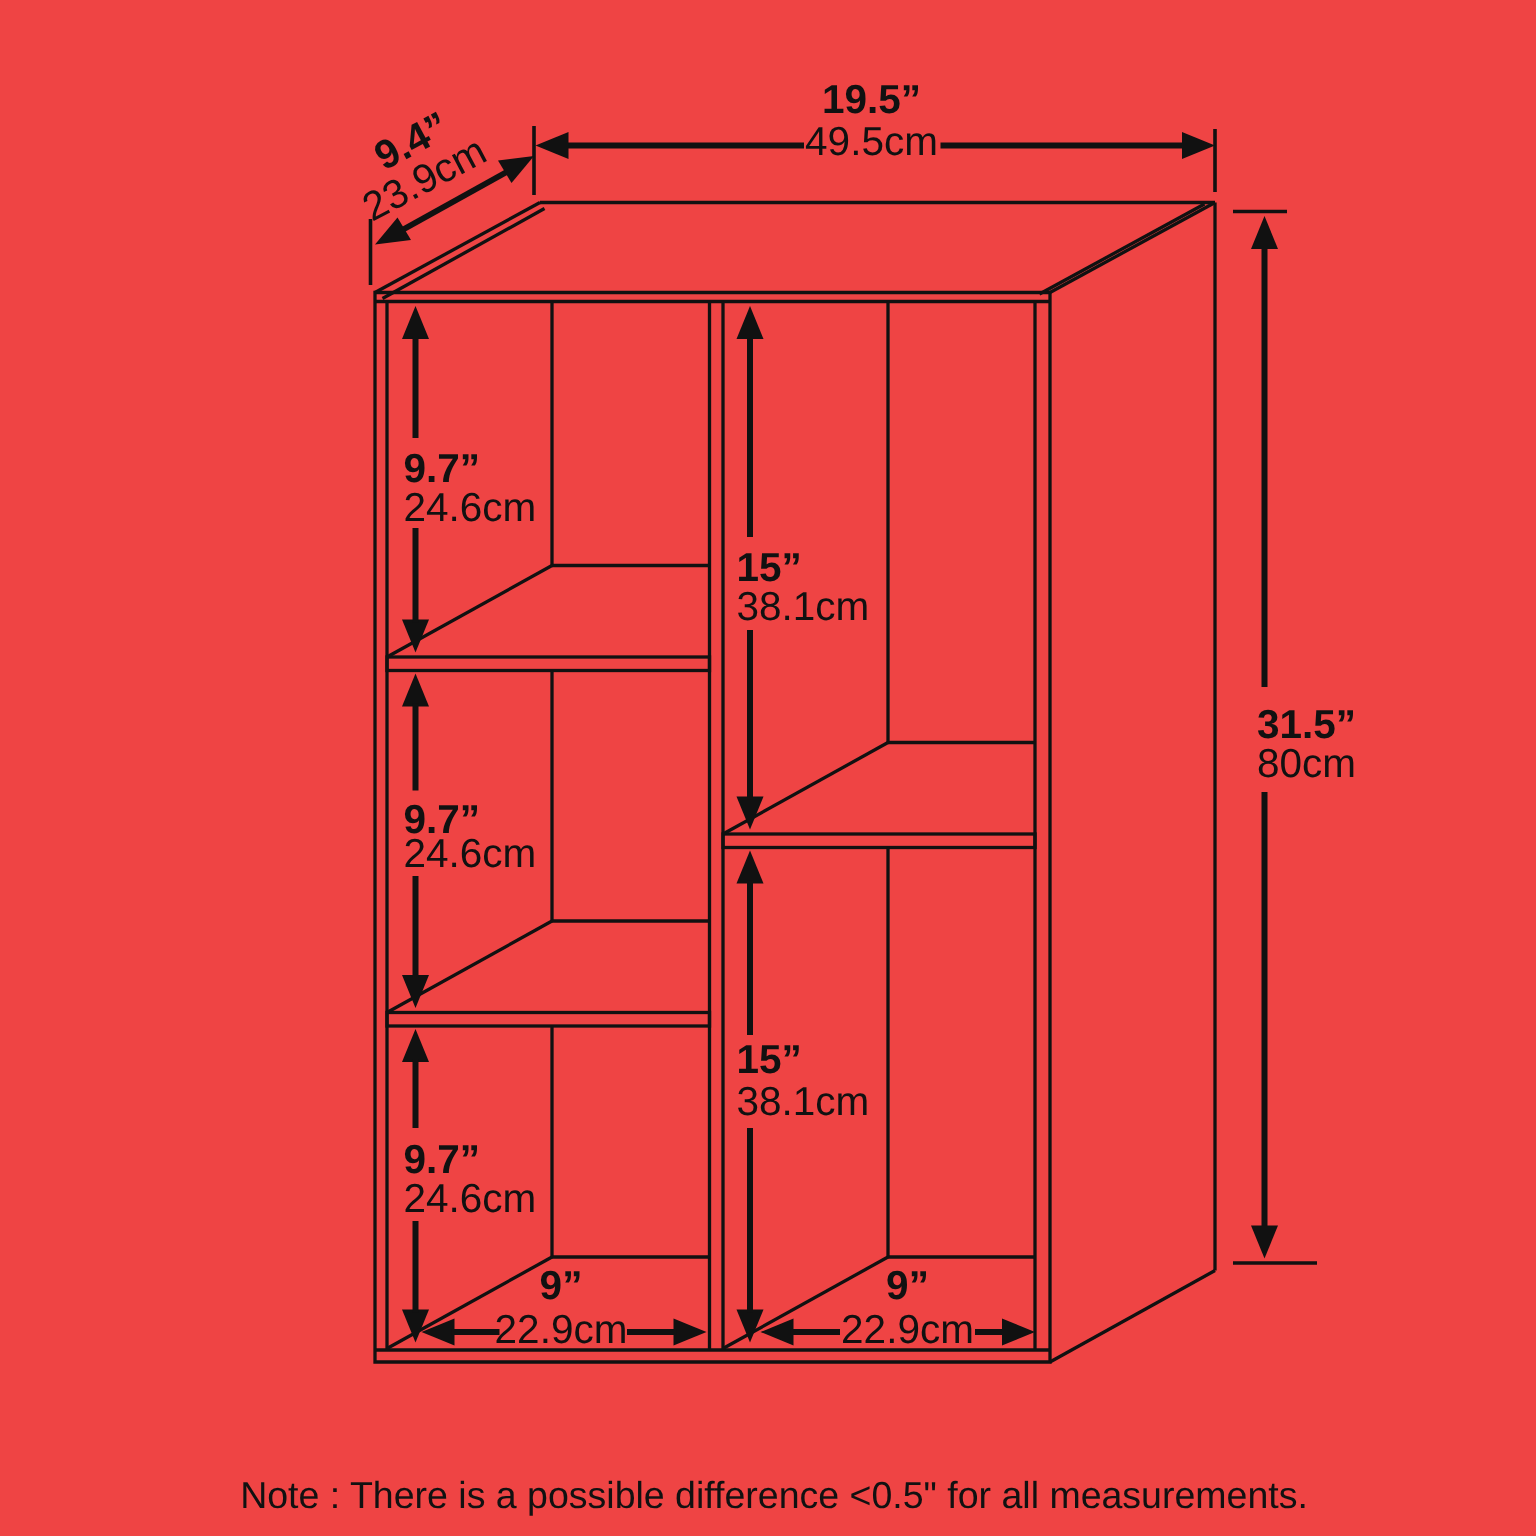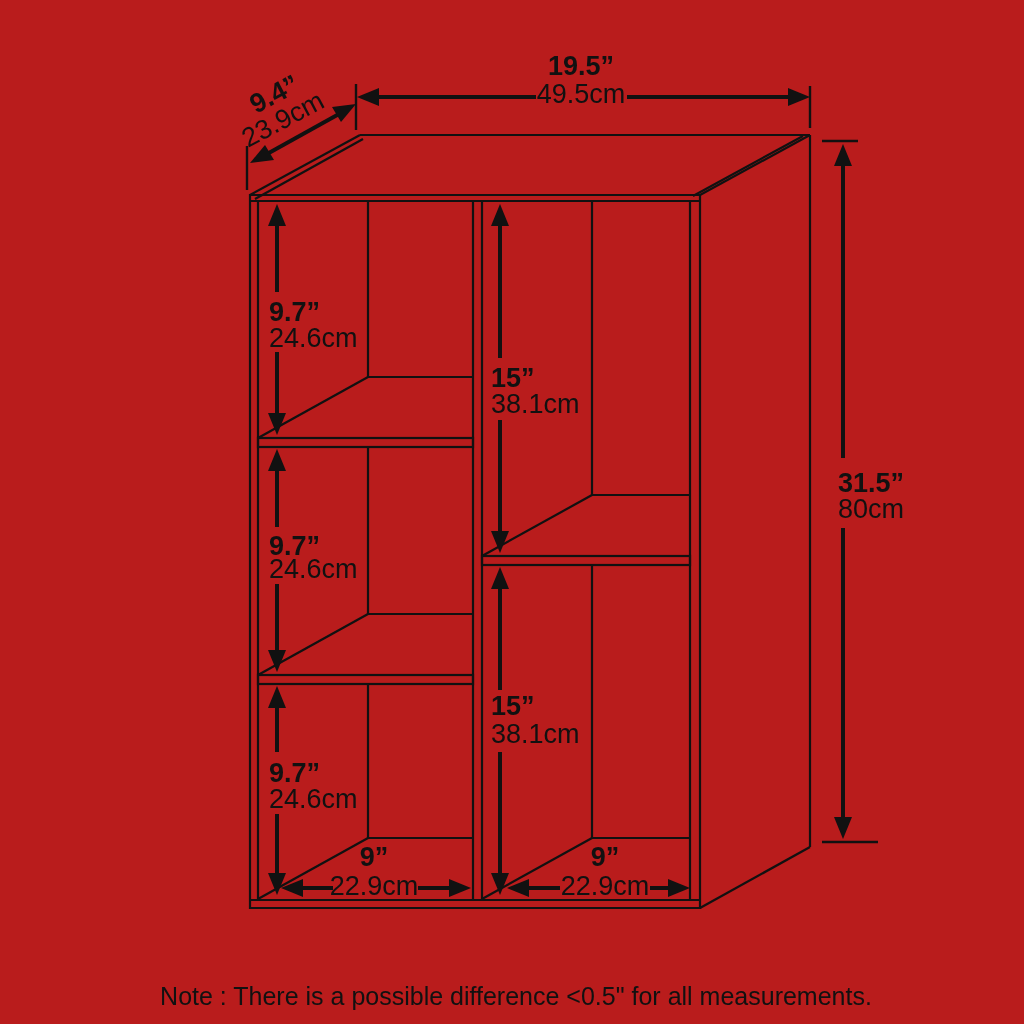--- a/index.html
+++ b/index.html
@@ -1,16 +1,16 @@
 <!DOCTYPE html>
 <html><head>
 <meta charset="utf-8">
 <style>
   html,body{margin:0;padding:0;background:#ffffff;}
-  .stage{position:relative;width:1024px;height:1024px;background:#b91c1c;overflow:hidden;
+  .stage{position:relative;width:1024px;height:1024px;background:#ef4444;overflow:hidden;
          font-family:"Liberation Sans", sans-serif;}
   svg{display:block;}
   
   .ol{stroke:#111111;stroke-width:2.2;fill:none;}
   
   .dim{stroke:#111111;stroke-width:4;fill:none;}
   
   .tick{stroke:#111111;stroke-width:2.4;fill:none;}
   
   .ah{fill:#111111;stroke:none;}

